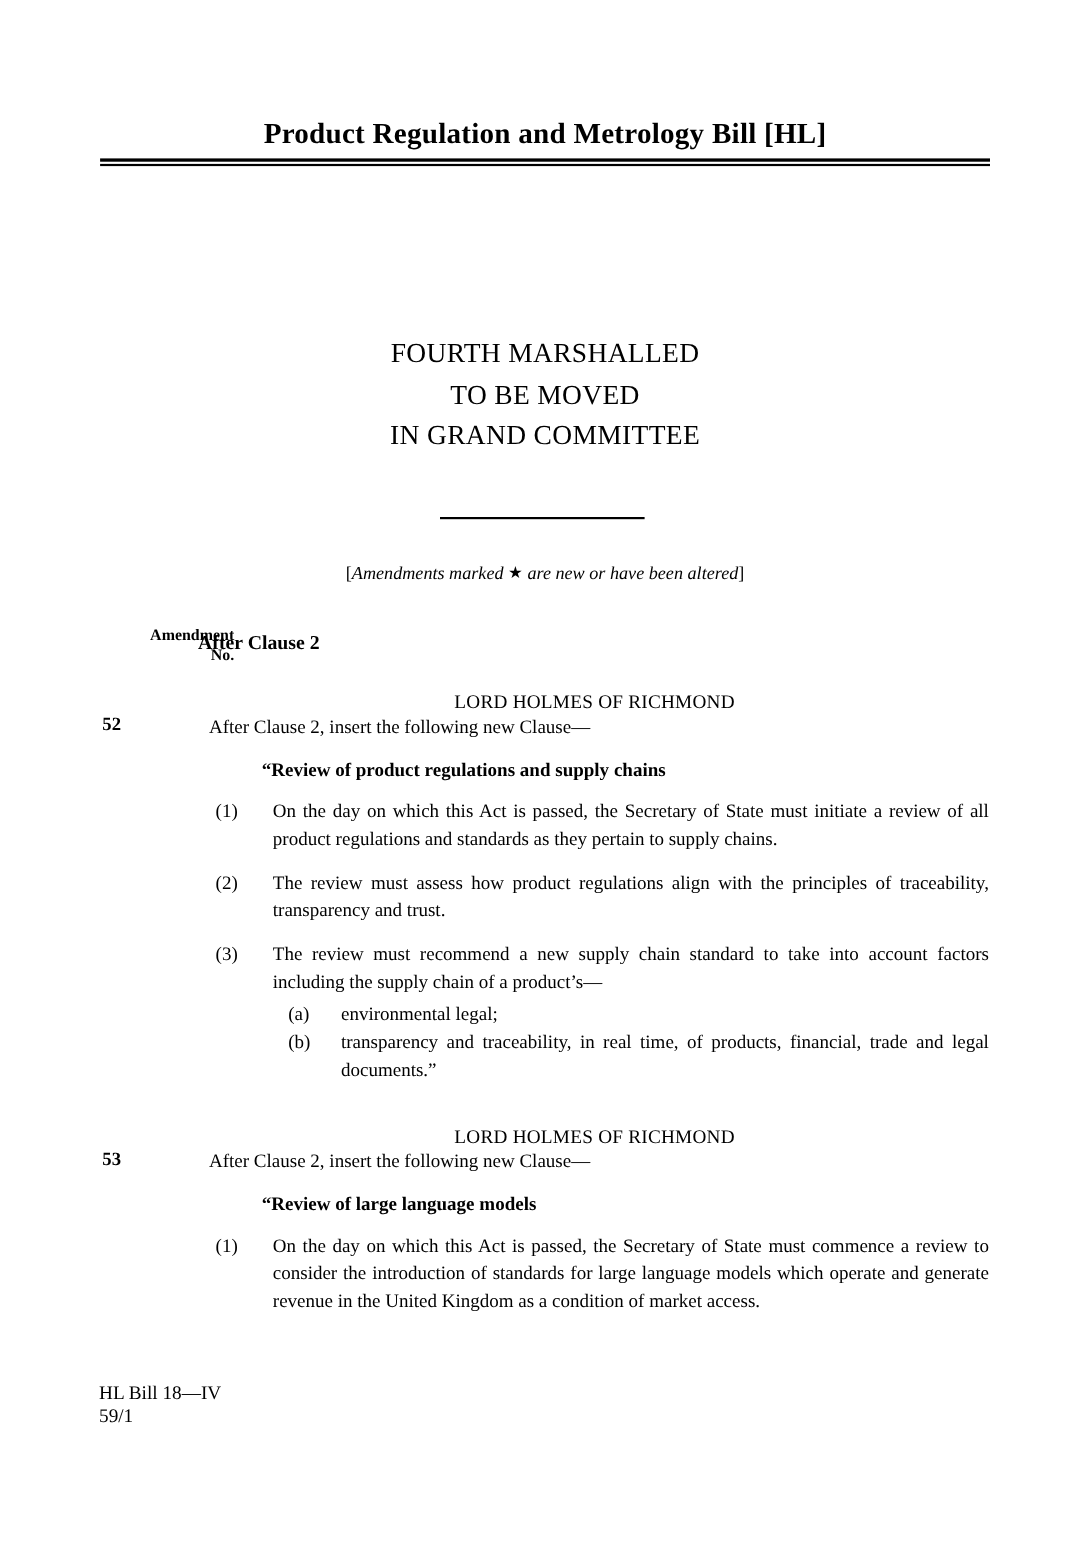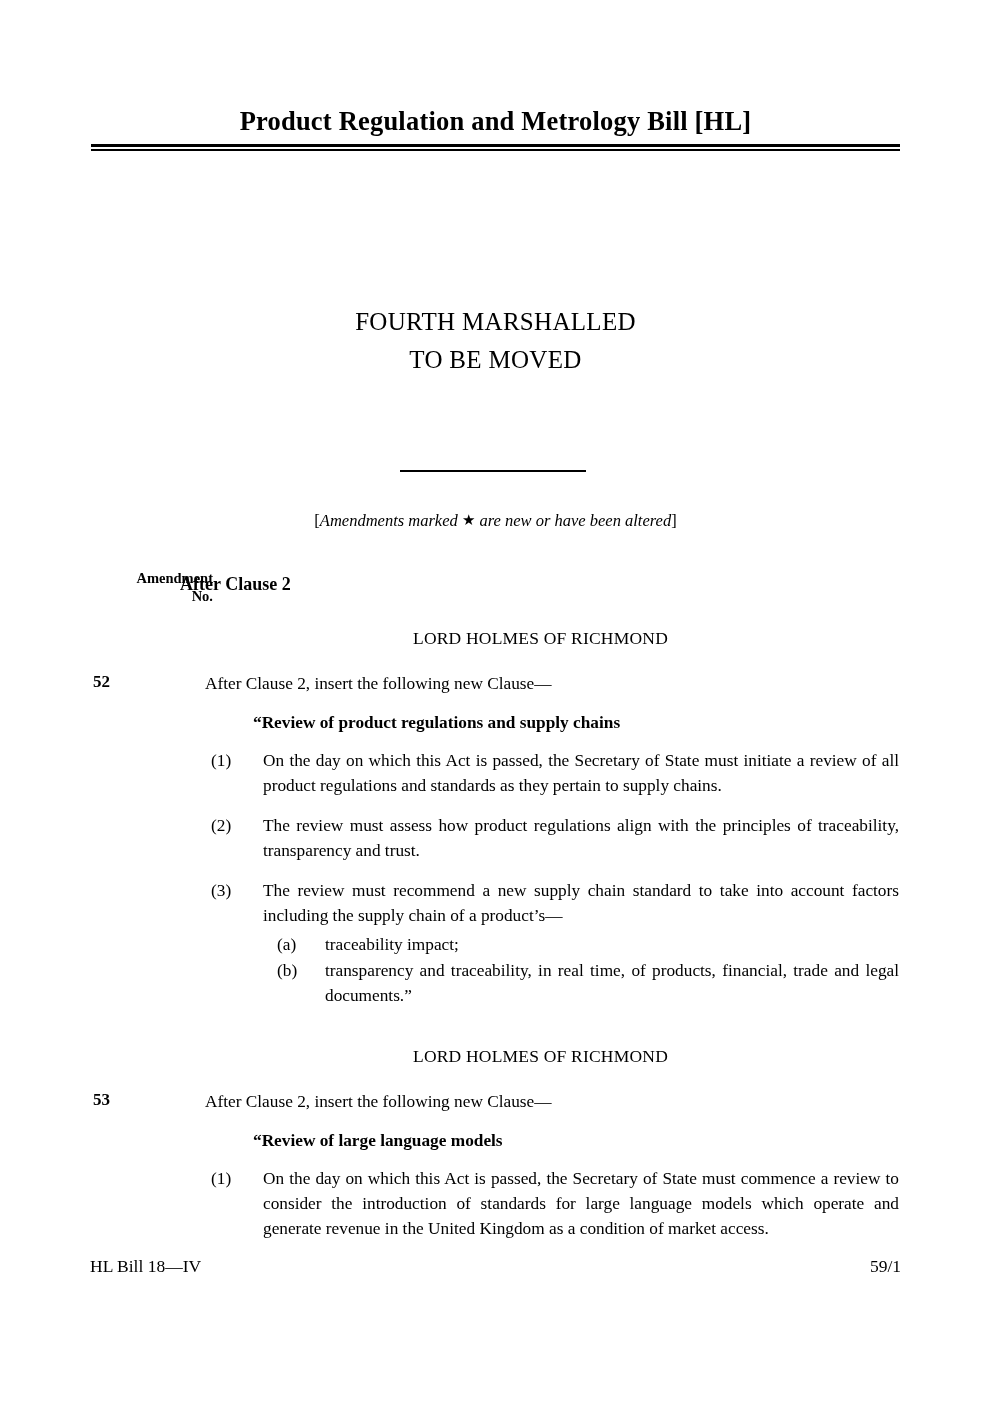--- a/index.html
+++ b/index.html
@@ -122,22 +122,20 @@
 
   .sponsor {
     text-align: center;
     font-size: 17.5px;
     letter-spacing: 0.2px;
     margin: 0 90px 0 180px;
   }
 
   .amend-block {
     position: relative;
-    margin-top: 23px;
-    padding-left: 15px;
   }
   .amend-no {
     position: absolute;
     left: 93px;
     top: 0;
     font-size: 17px;
     font-weight: bold;
   }
   .lead-in {
     margin-left: 190px;
@@ -205,38 +203,40 @@
   
   .footer {
     position: absolute;
     left: 90px;
     right: 90px;
     top: 1256px;
     font-size: 17.5px;
     display: flex;
     justify-content: space-between;
     align-items: baseline;
+    flex-direction: column;
   }
 </style>
 </head>
 <body>
 
 <div class="page">
 
   <div class="doc-title">Product Regulation and Metrology Bill [HL]</div>
 
   <div class="title-rule-wrap">
     <div class="title-rule-thick"></div>
     <div class="title-rule-gap"></div>
     <div class="title-rule-thin"></div>
   </div>
 
   <div class="heading-block">
     <div>FOURTH MARSHALLED</div>
     <div>TO BE MOVED</div>
+    <div>IN GRAND COMMITTEE</div>
   </div>
 
   <div class="divider-rule"></div>
 
   <div class="note-line">
     <span>[</span><span class="note-italic">Amendments marked </span><span class="note-star">★</span><span class="note-italic"> are new or have been altered</span><span>]</span>
   </div>
 
   <div class="col-label">
     <div>Amendment</div>
@@ -265,21 +265,21 @@
       </div>
 
       <div class="sub-para">
         <span class="marker">(3)</span>
         <span>The review must recommend a new supply chain standard to take into account factors including the supply chain of a product’s—</span>
       </div>
 
       <div class="letter-list">
         <div class="letter-item">
           <span class="marker">(a)</span>
-          <span>traceability impact;</span>
+          <span>environmental legal;</span>
         </div>
         <div class="letter-item">
           <span class="marker">(b)</span>
           <span>transparency and traceability, in real time, of products, financial, trade and legal documents.”</span>
         </div>
       </div>
     </div>
 
     <div class="sponsor sponsor-spaced">LORD HOLMES OF RICHMOND</div>
 

